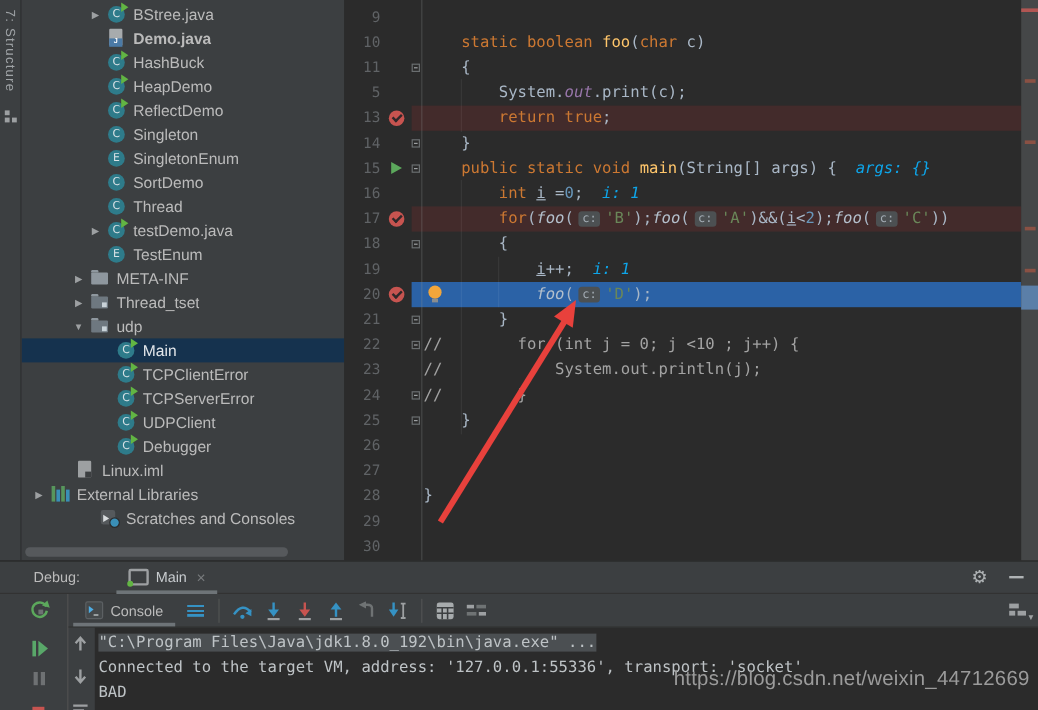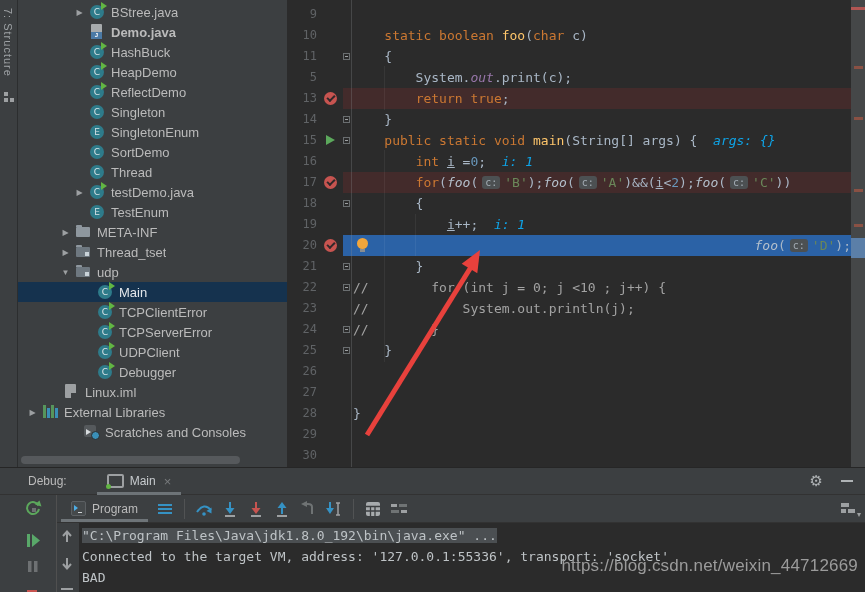--- a/index.html
+++ b/index.html
@@ -43,21 +43,21 @@
   
   .editor{position:absolute;left:287px;top:0;width:578px;height:467px;background:#2B2B2B;overflow:hidden;}
   .gutter-sep{position:absolute;left:64px;top:0;width:1px;height:100%;background:rgba(140,145,148,.28);z-index:3;}
   .iguide{position:absolute;width:1px;background:rgba(255,255,255,.06);z-index:3;}
   #code-rows{position:absolute;left:0;top:4px;right:14px;z-index:1;}
   .crow{display:flex;height:21px;}
   .lnum{width:30px;flex:none;text-align:right;color:#606366;font:12px/21px "DejaVu Sans Mono",monospace;padding-right:2px;}
   .gicon{width:24px;flex:none;position:relative;}
   .rowbody{flex:1;position:relative;white-space:pre;font:13px/21px "DejaVu Sans Mono",monospace;color:#A9B7C6;padding-left:10px;}
   .bg-bp{background:#432B2B;}
-  .bg-exec{background:#2B62A6;text-align:right;}
+  .bg-exec{background:#2B62A6;}
   .kw{color:#CC7832;} .fn{color:#FFC66B;} .str{color:#6A8759;} .num{color:#6897BB;}
   .cmt{color:#a3a3a3;} .fld{color:#9876AA;font-style:italic;} .it{font-style:italic;color:#B4C0CC;}
   .und{text-decoration:underline;}
   .hint{color:#0ea5e9;font-style:italic;}
   .badge{display:inline-block;background:#4C5052;color:#A2ABB3;border-radius:3px;padding:0 3px;margin:0 4px;
          font:10px/13px "DejaVu Sans Mono",monospace;vertical-align:1px;}
   .fold{position:absolute;left:0;top:7px;width:7px;height:7px;border:1px solid #6A6E70;background:#2B2B2B;z-index:4;box-sizing:border-box;}
   .fold::after{content:"";position:absolute;left:1px;right:1px;top:2px;height:1px;background:#9DA0A2;}
   .bp{position:absolute;left:5px;top:4px;width:13px;height:13px;border-radius:50%;background:#C75450;}
   .bp::after{content:"";position:absolute;left:3px;top:3px;width:6px;height:3px;border-left:2px solid #30282a;border-bottom:2px solid #30282a;transform:rotate(-45deg);}
@@ -488,21 +488,21 @@
         </span>
         <span class="ic" style="top:60px;">
           <svg width="14" height="10">
               <path d="M1 2 H13 M1 6 H10" stroke="#9DA0A2" stroke-width="2" fill="none"></path>
             </svg>
         </span>
       </div>
       <div class="dtoolbar">
         <div class="ttab sel">
           <span class="con-ic"></span>
-          <span>Program</span>
+          <span>Console</span>
         </div>
         <span class="tbi">
             <span class="hamb"></span>
           </span>
         <span class="sepv"></span>
         <span class="tbi">
           <svg width="18" height="16">
               <path d="M2 11 Q9 1 16 9" fill="none" stroke="#3592C4" stroke-width="2"></path>
               <polygon points="16.5,12.5 11.5,10 16.5,6.5" fill="#3592C4"></polygon>
               <circle cx="9" cy="13" r="1.8" fill="#3592C4"></circle>

